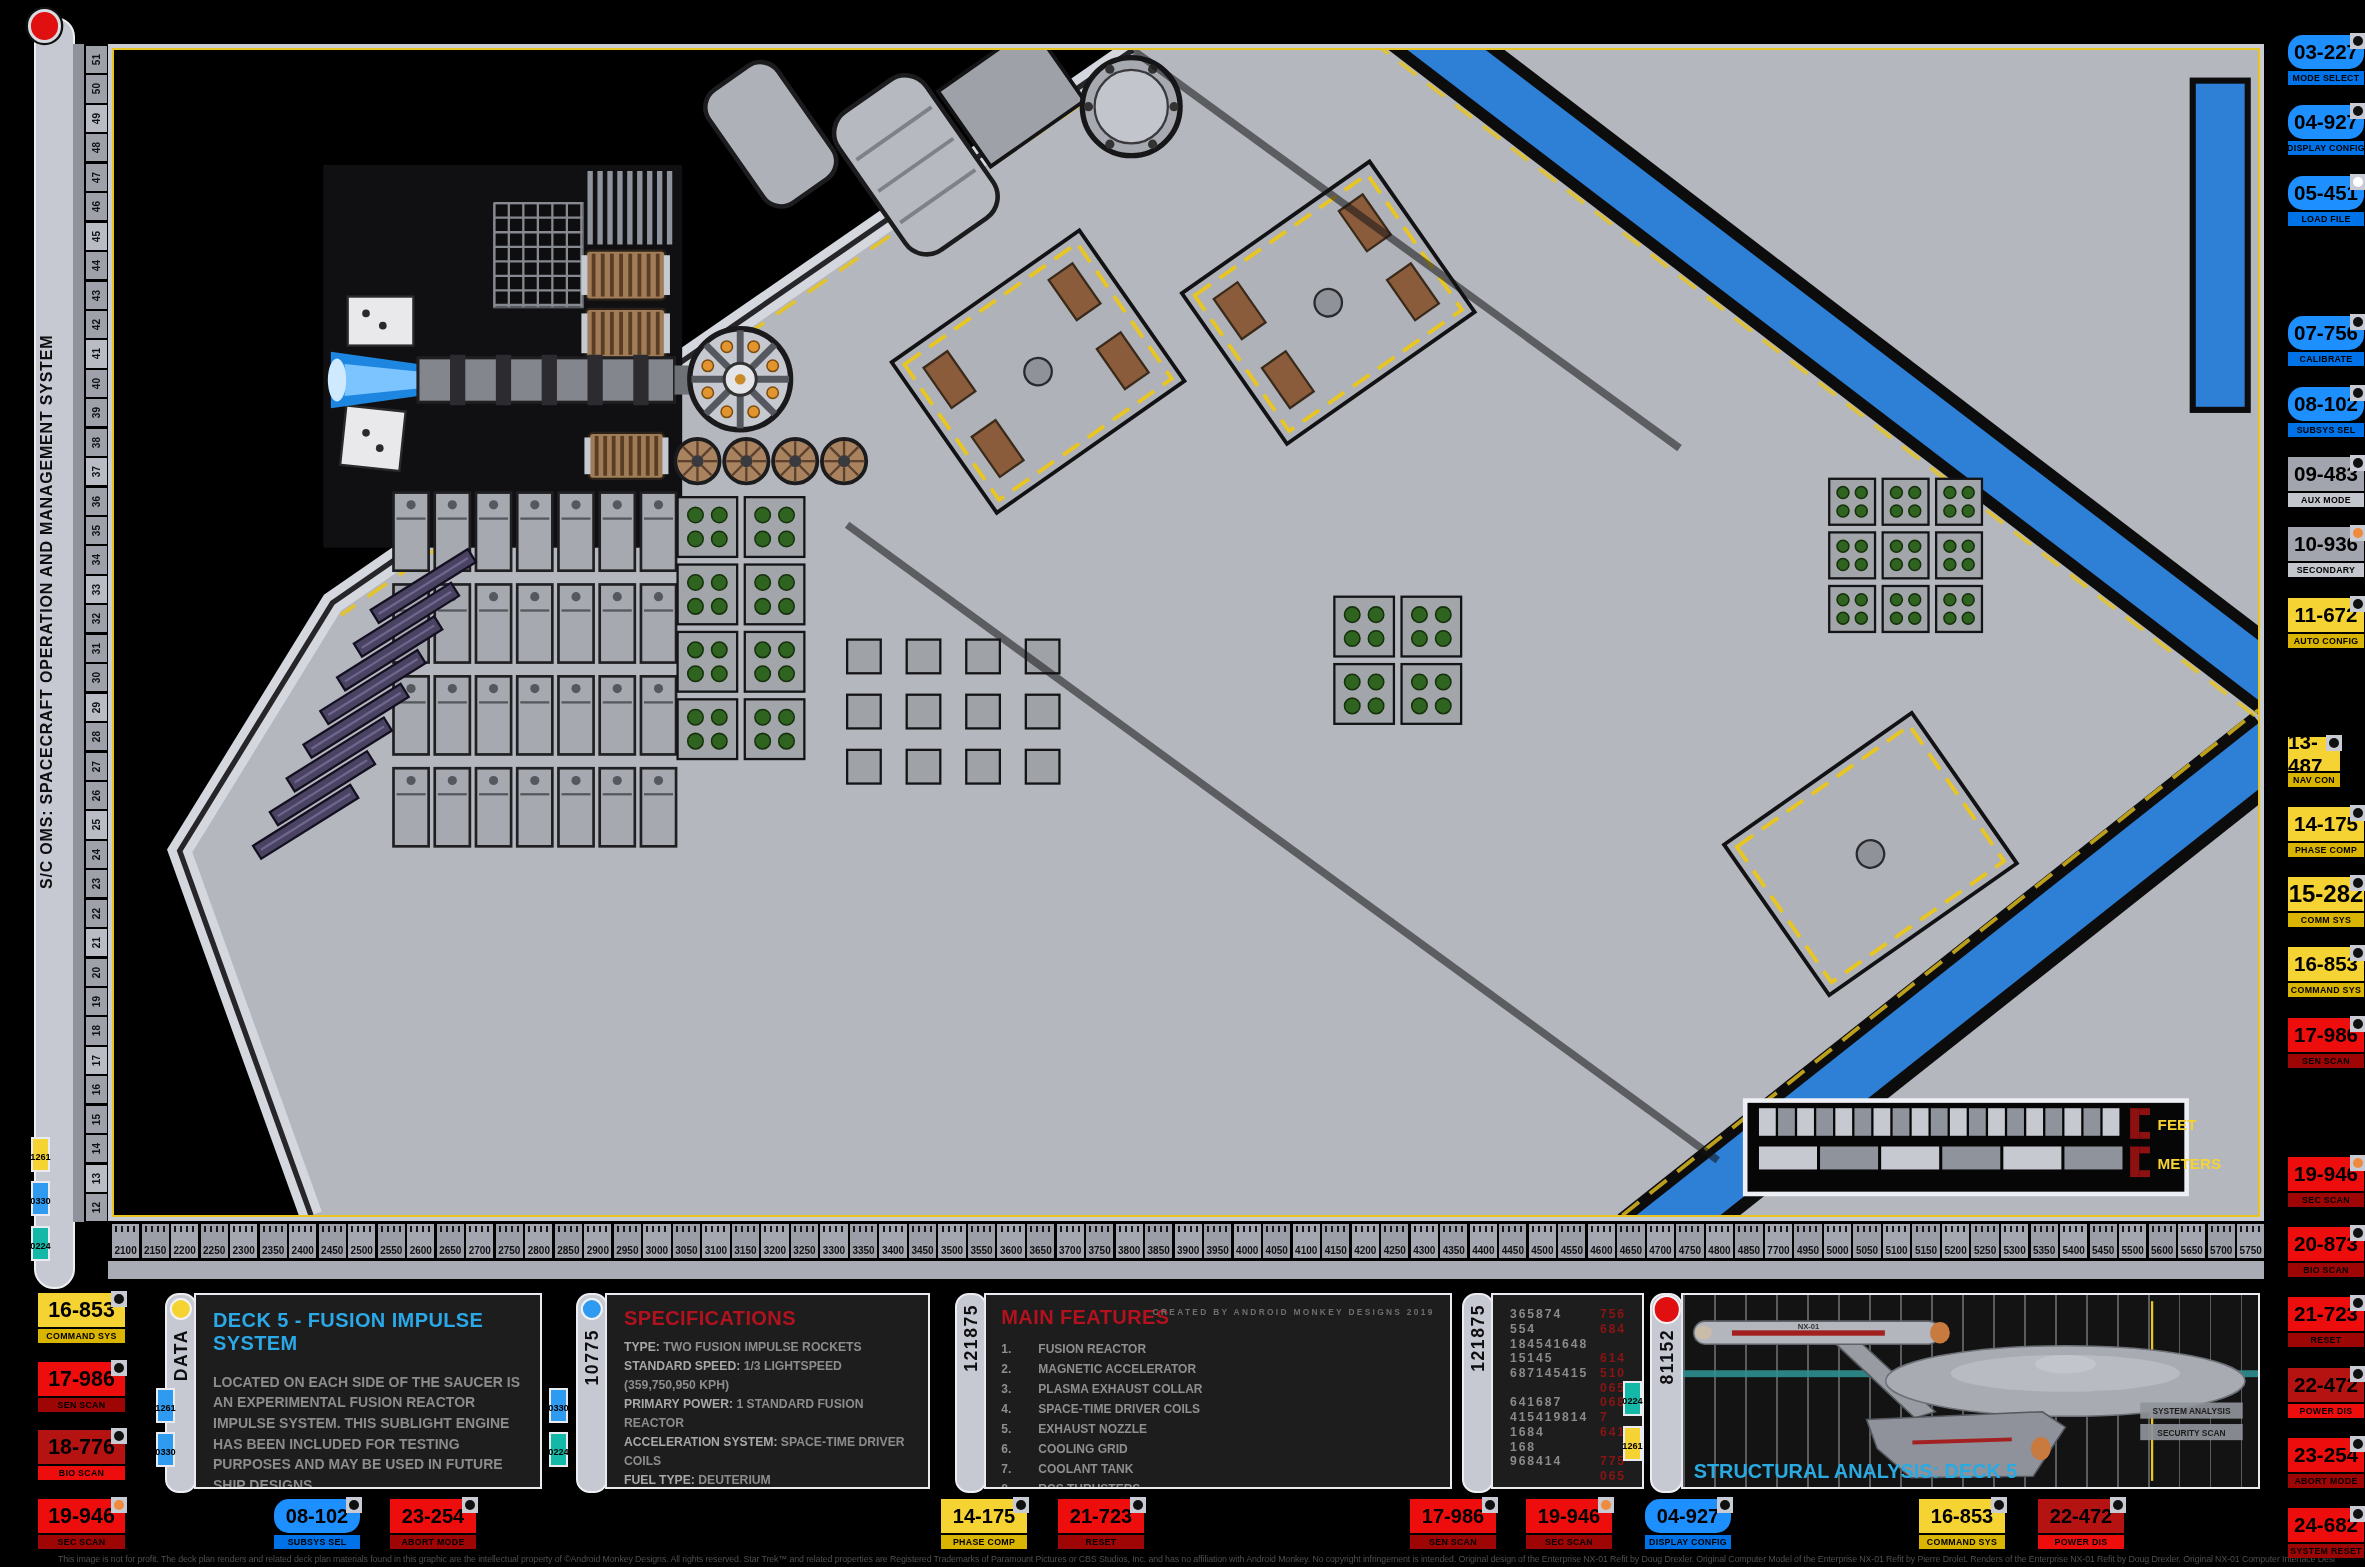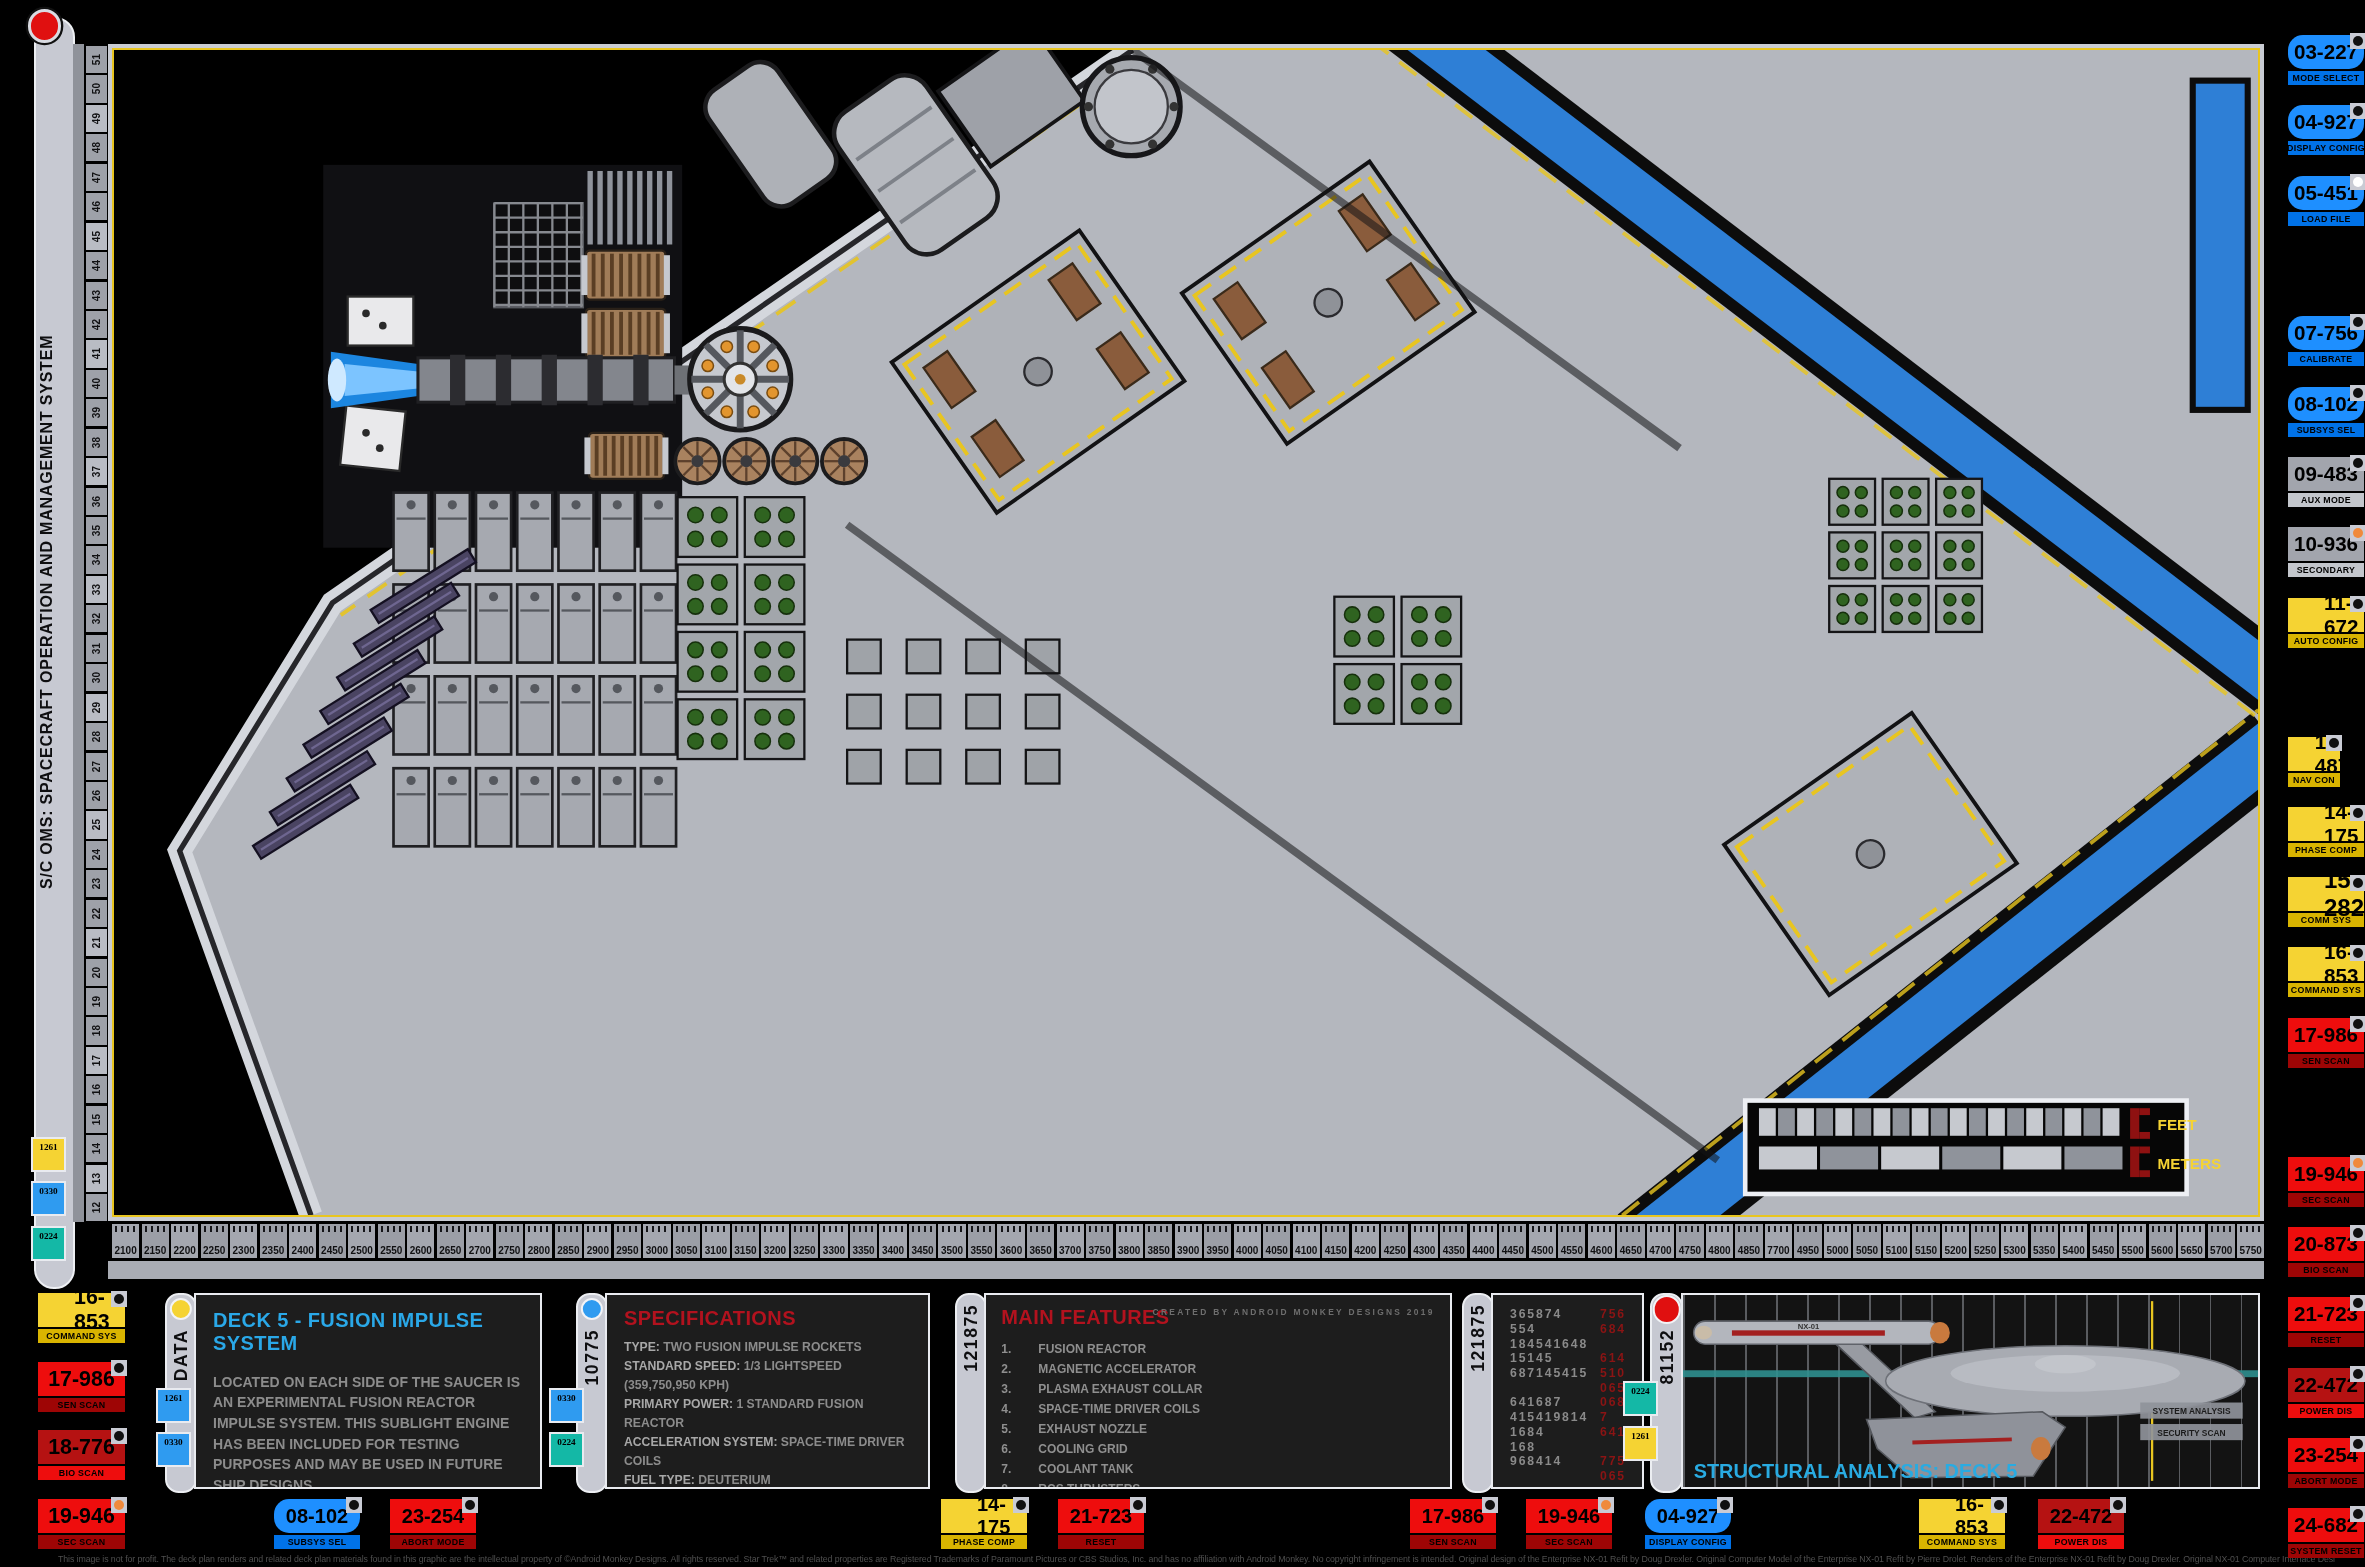--- a/index.html
+++ b/index.html
@@ -36,37 +36,37 @@
   .cbtn-num{font-weight:bold;font-size:20.6px;color:#000;}
   .cbtn-dot{position:absolute;top:-2.3px;right:-2.3px;width:16px;height:16px;background:#C9CBD4;
     display:flex;align-items:center;justify-content:center;}
   .cbtn-dot::after{content:'';width:10px;height:10px;border-radius:50%;}
   .dot-black::after{background:#101010;}
   .dot-orange::after{background:#F08A3C;}
   .dot-white::after{background:#FFFFFF;}
   .cbtn-label{margin-top:2.3px;height:13.8px;font-size:8.8px;font-weight:bold;color:#000;
     display:flex;align-items:center;justify-content:center;letter-spacing:0.3px;white-space:nowrap;}
   .c-blue .cbtn-box{background:#1E8FFF;border-radius:15px;}   .c-blue .cbtn-label{background:#0072E8;}
-  .c-yellow .cbtn-box{background:#F5D333;padding-left:36px;} .c-yellow .cbtn-label{background:#D9B400;}
+  .c-yellow .cbtn-box{background:#F5D333;} .c-yellow .cbtn-label{background:#D9B400;}
   .c-red .cbtn-box{background:#EE0D0D;}    .c-red .cbtn-label{background:#9E0505;}
   .c-darkred .cbtn-box{background:#B51212;}.c-darkred .cbtn-label{background:#EE0D0D;}
   .c-gray .cbtn-box{background:#A2A5AD;}   .c-gray .cbtn-label{background:#C3C6CC;}
   
   .tab-capsule{position:absolute;top:1293px;width:27.5px;height:196px;background:#C7C9D2;
     border:2.3px solid #ECEEF2;border-radius:13.8px;}
   .tab-text{position:absolute;top:34px;left:50%;transform:translateX(-50%) rotate(180deg);
     writing-mode:vertical-rl;font-size:17.6px;font-weight:bold;color:#0E0E10;letter-spacing:1.5px;white-space:nowrap;}
   .tab-text-top{top:9.2px;}
   .cap-dot{position:absolute;top:3.1px;left:50%;transform:translateX(-50%);width:18.3px;height:18.3px;
     border-radius:50%;border:2.3px solid #F2F3F6;}
   .cap-yellow{background:#F5D333;} .cap-blue{background:#2F9BF0;} .cap-red{background:#E01010;width:24.5px;height:24.5px;top:0px;}
   .panel-content{position:absolute;top:1293px;height:196px;background:#1D1D1D;border:2.3px solid #E9EBF0;
     box-sizing:border-box;overflow:hidden;}
-  .chip{position:absolute;width:35px;height:35px;border:2.3px solid #E9EBF0;box-sizing:border-box;
-    display:flex;align-items:flex-end;justify-content:center;font-size:9.2px;font-weight:bold;color:#000;padding-bottom:18px;font-family:Liberation Serif, serif;}
+  .chip{position:absolute;width:19px;height:35px;border:2.3px solid #E9EBF0;box-sizing:border-box;
+    display:flex;align-items:flex-end;justify-content:center;font-size:9.2px;font-weight:bold;color:#000;padding-bottom:8px;}
   .chip-yellow{background:#F5D333;} .chip-blue{background:#2F9BF0;} .chip-gray{background:#14b8a6;}
   .panel-title{font-size:20px;font-weight:bold;letter-spacing:0.4px;}
   .t-cyan{color:#2AA8E8;} .t-red{color:#B2121E;}
   #data-body{margin-top:17px;font-size:14px;font-weight:bold;color:#8C8C8C;line-height:20.6px;width:310px;}
   #data-content{padding:13.8px 17px;}
   #spec-content{padding:12.2px 17px;}
   .srow{font-size:12.2px;font-weight:bold;line-height:19px;color:#8C8C8C;}
   .srow b{color:#A8A8A8;font-weight:bold;}
   #feat-content{padding:10.7px 15.3px;position:relative;}
   #feat-credit{position:absolute;top:12.2px;right:15.3px;font-size:8.4px;font-weight:bold;letter-spacing:2.3px;color:#6E6E6E;}

